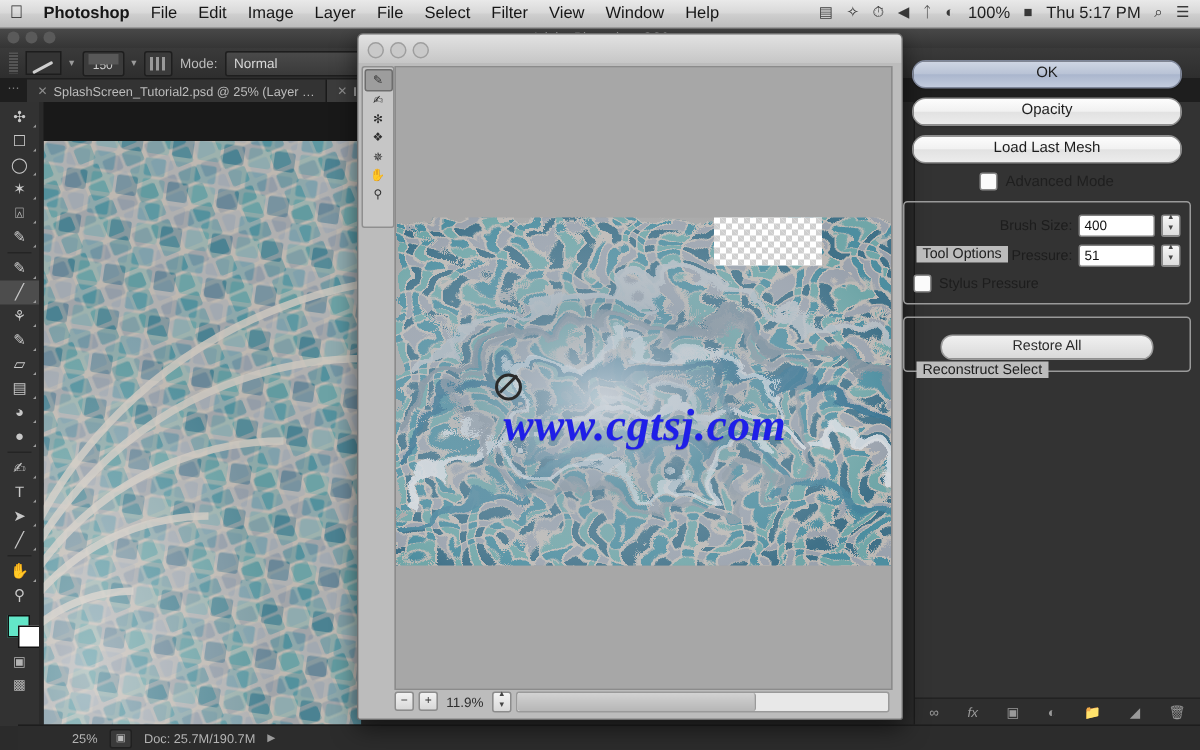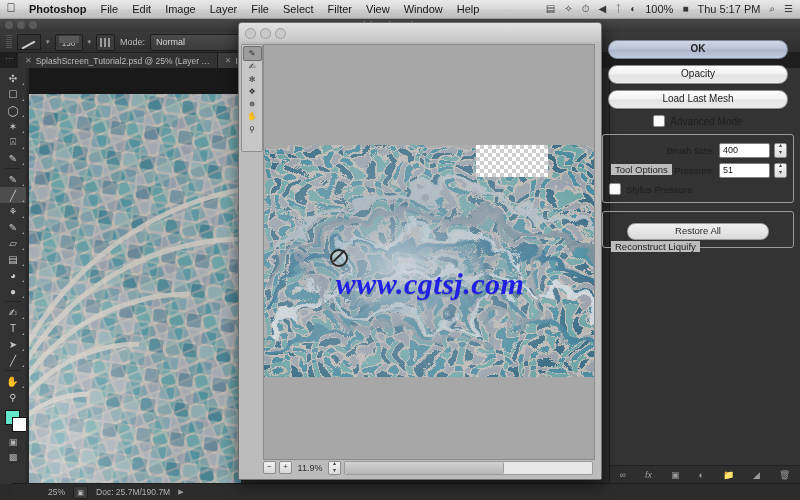--- a/index.html
+++ b/index.html
@@ -156,21 +156,21 @@
 
   .rightcol{position:absolute;left:600px;top:40px;width:196px;height:438px;z-index:51;}
   .btnrow{display:flex;justify-content:center;}
   .aqbtn{
     width:178px;height:17px;border-radius:9px;border:1px solid #8e8e8e;
     background:linear-gradient(to bottom,#fdfdfd 0%,#f1f1f1 48%,#e2e2e2 52%,#ececec 100%);
     font-size:10px;color:#1d1d1d;text-align:center;line-height:16px;margin-bottom:6px;
     box-shadow:0 1px 1px rgba(0,0,0,.12);
   }
   .aqbtn.primary{background:linear-gradient(to bottom,#cfd6e4 0%,#b9c3d6 48%,#aab6cd 52%,#c2cbdd 100%);
-    border-color:#7e8699;font-weight:bold;}
+    border-color:#7e8699;font-weight:normal;}
   .chkrow{display:flex;align-items:center;justify-content:center;gap:5px;font-size:10px;color:#1f1f1f;margin-bottom:7px;}
   .chk{width:10px;height:10px;background:#fbfbfb;border:1px solid #8b8b8b;border-radius:2px;}
   .group{border:1px solid #9a9a9a;border-radius:3px;margin:0 2px 8px 2px;padding:8px 6px 7px 6px;position:relative;}
   .group > .gtitle{position:absolute;left:8px;top:-7px;background:#bcbcbc;padding:0 4px;font-size:9.5px;color:#202020;margin-top:36px;}
   .frow{display:flex;align-items:center;justify-content:flex-end;gap:4px;margin-bottom:5px;}
   .frow .flabel{font-size:9.5px;color:#1d1d1d;}
   .fld{width:46px;height:13px;background:#fff;border:1px solid #7f7f7f;border-radius:2px;
      font-size:9px;color:#111;line-height:13px;padding-left:3px;}
   .stp{width:11px;height:13px;background:linear-gradient(to bottom,#f6f6f6,#dcdcdc);border:1px solid #8a8a8a;
     border-radius:2px;position:relative;}
@@ -452,18 +452,18 @@
         <span class="fld">51</span>
         <span class="stp"></span>
       </div>
       <div class="chkleft">
         <span class="chk"></span>
         <span>Stylus Pressure</span>
       </div>
     </div>
 
     <div class="group">
-      <span class="gtitle">Reconstruct Liquify</span>
+      <span class="gtitle">Reconstruct Select</span>
       <div class="restore">Restore All</div>
     </div>
   </div>
 
 </div>
 
 </body></html>

